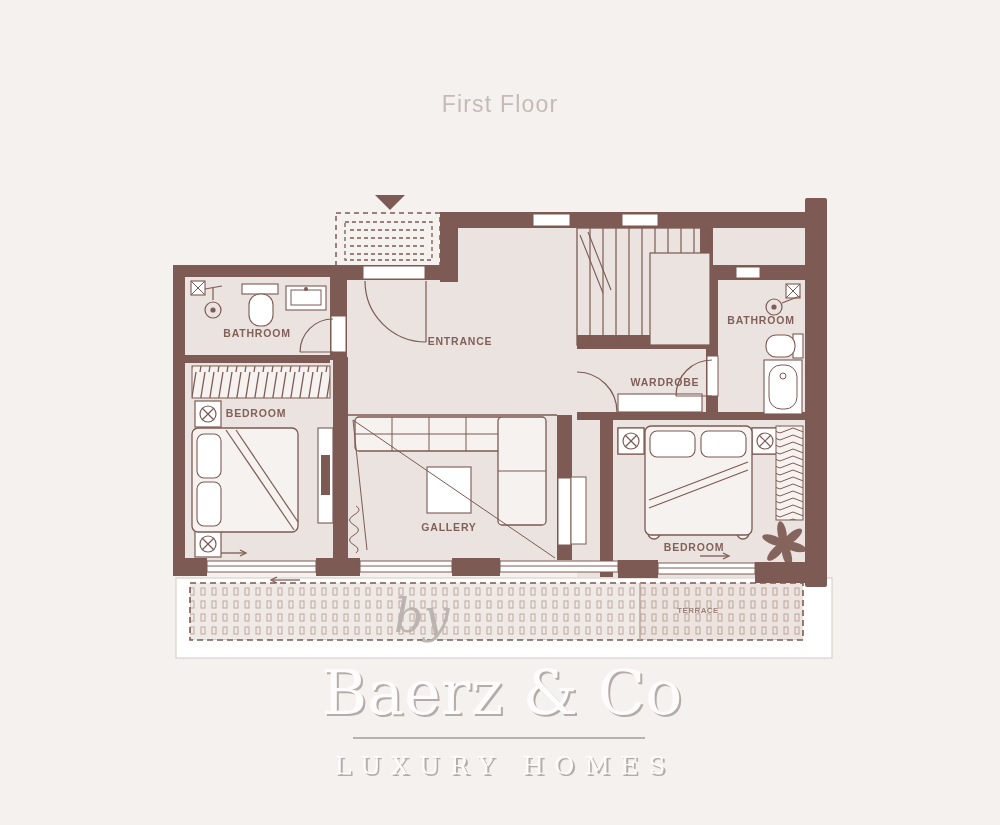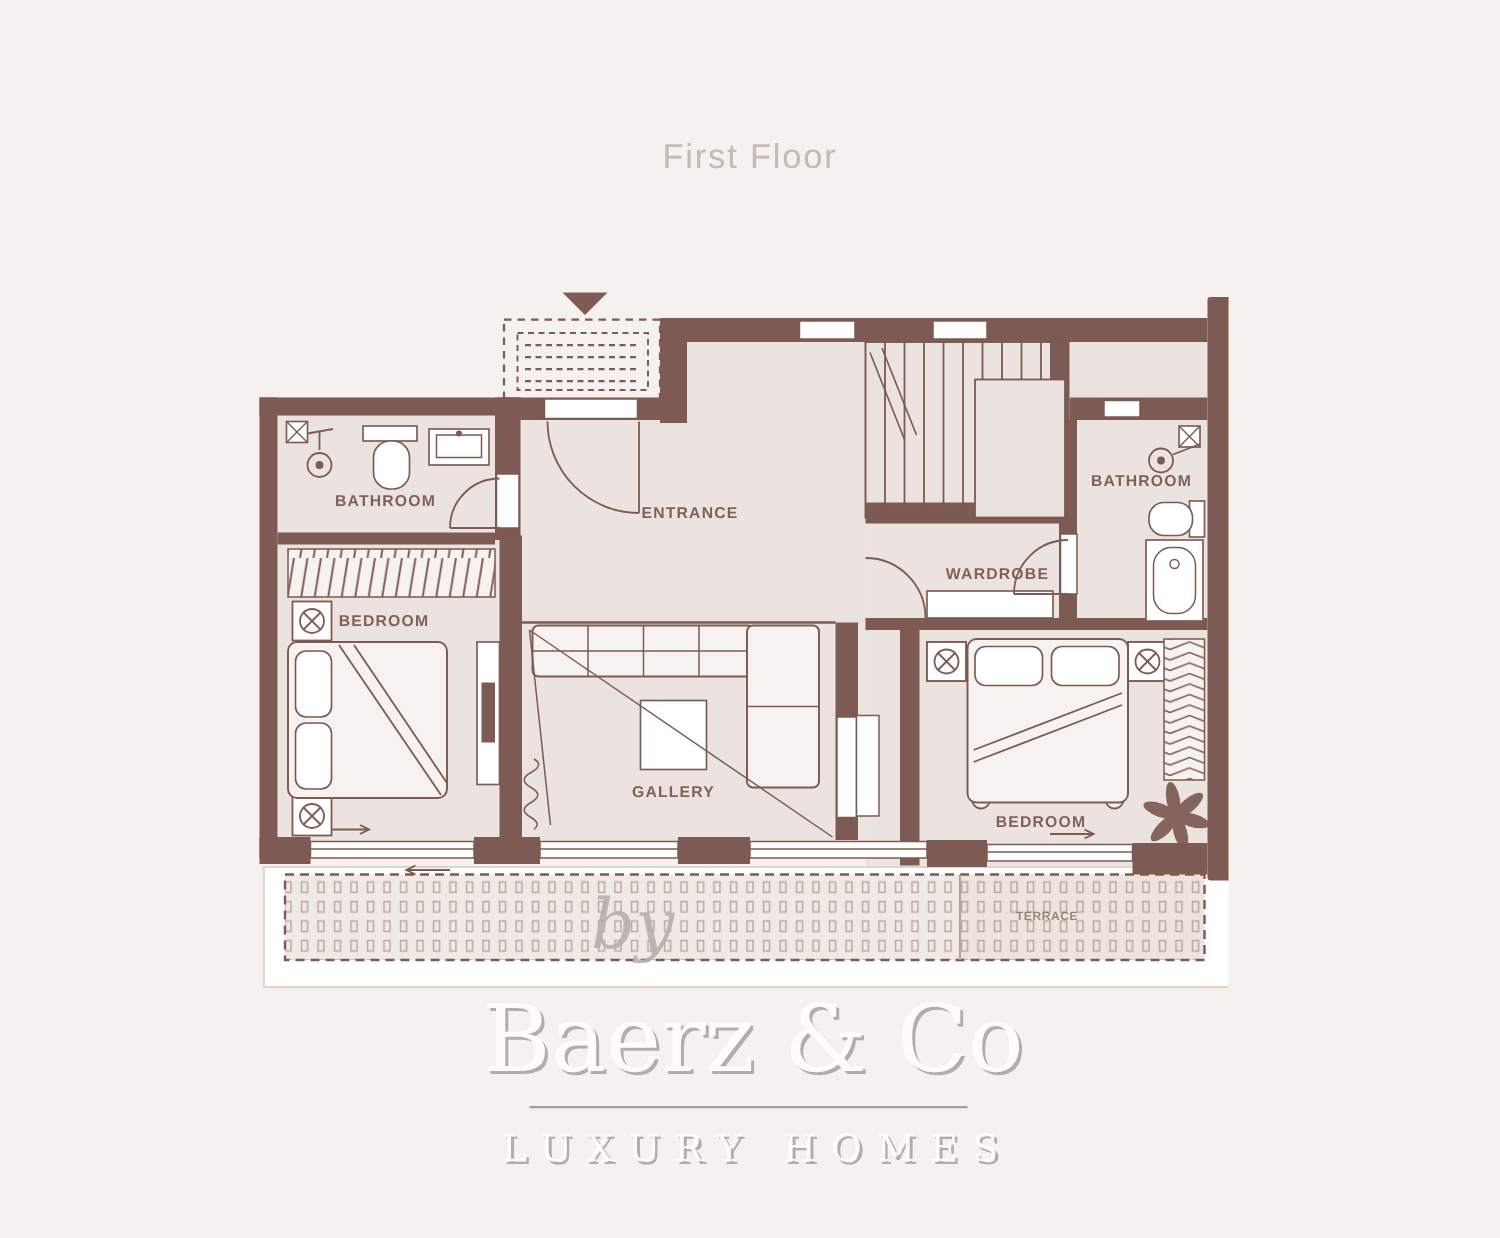--- a/index.html
+++ b/index.html
@@ -1,16 +1,16 @@
 <!DOCTYPE html>
 <html style="--background: #f4f1ee; --wall: #7d5a53; --floor: #eae3df; --terrace: #f0eae6; --title: #c6bab7; --watermark: #fdfcfb; --watermark_shadow: #b4aca8; --divider: #a59d99; --by: #b7b0ac;"><head>
 <meta charset="utf-8">
 <style>
   html,body{margin:0;padding:0;background:var(--background,#f4f1ee);}
-  .stage{position:relative;width:819px;height:825px;background:var(--background,#f4f1ee);overflow:hidden;
+  .stage{position:relative;width:1000px;height:825px;background:var(--background,#f4f1ee);overflow:hidden;
          font-family:"Liberation Sans",sans-serif;}
   svg{display:block}
   .wall{fill:var(--wall,#7d5a53)}
   .floor{fill:var(--floor,#eae3df)}
   .win{fill:#ffffff;stroke:var(--wall,#7d5a53);stroke-width:1}
   .ln{stroke:var(--wall,#7d5a53);fill:none;stroke-width:1.2}
   .thin{stroke:var(--wall,#7d5a53);fill:none;stroke-width:1}
   .furn{fill:#f6f2ef;stroke:var(--wall,#7d5a53);stroke-width:1.3}
   .furn2{fill:#ffffff;stroke:var(--wall,#7d5a53);stroke-width:1.1}
   .label{font:600 10.5px "Liberation Sans",sans-serif;fill:var(--wall,#7d5a53);letter-spacing:.8px;opacity:.95}

